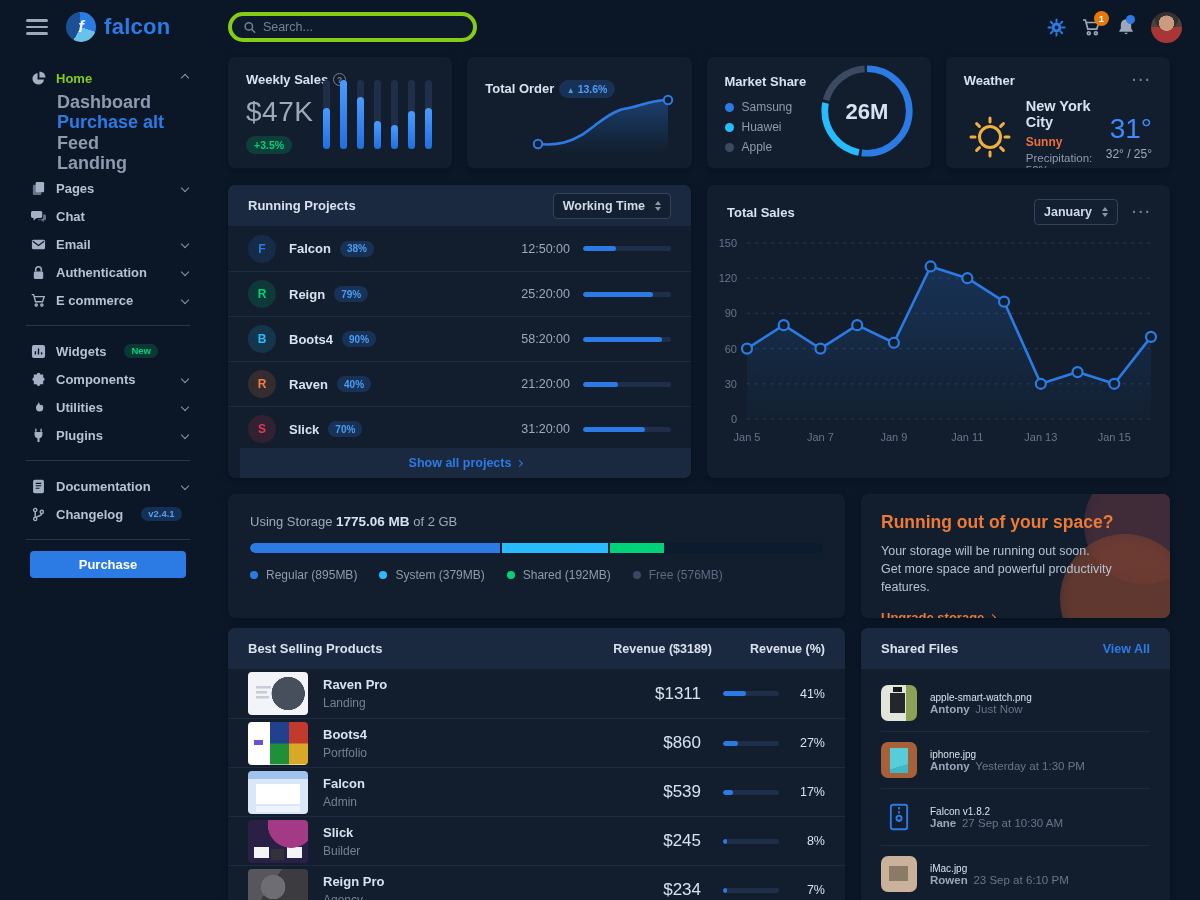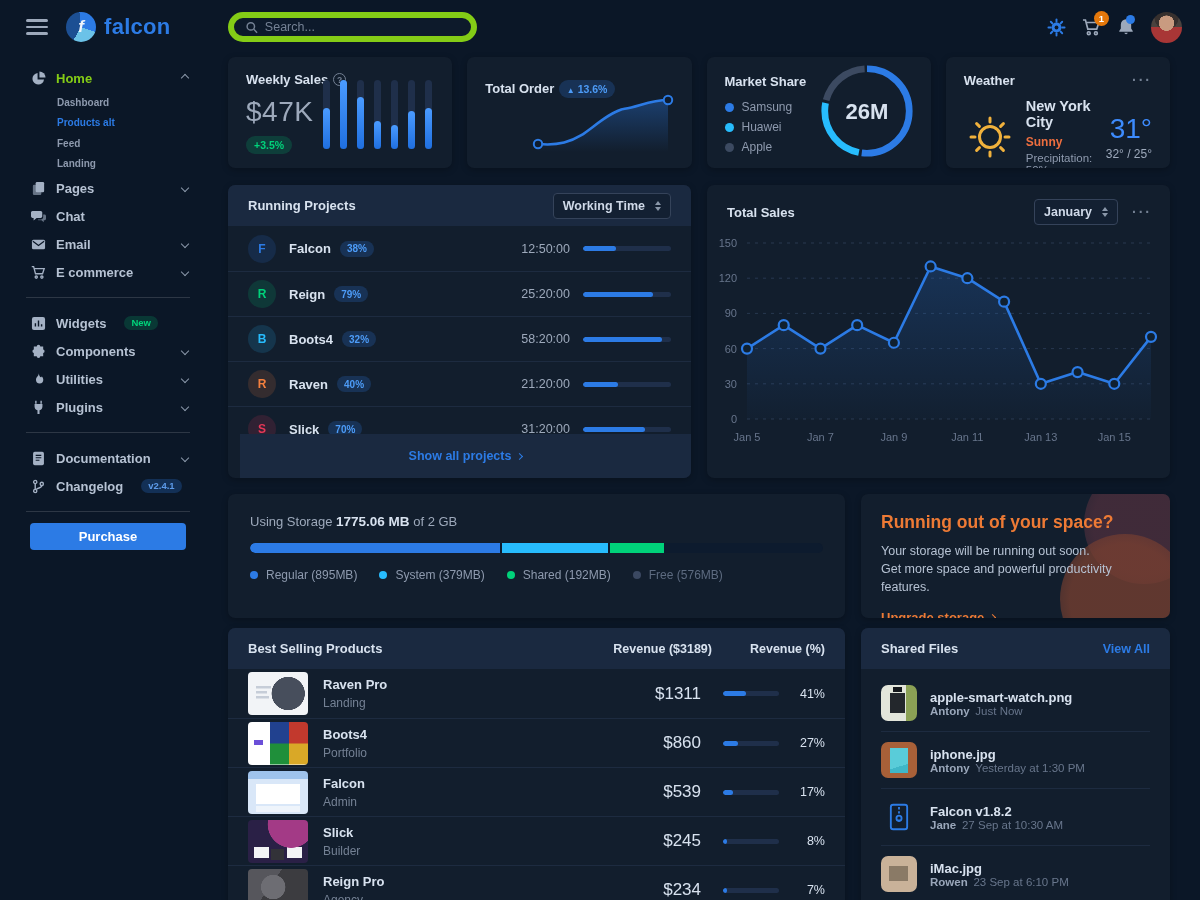--- a/index.html
+++ b/index.html
@@ -11,21 +11,21 @@
     display:flex; align-items:center; }
   .hamburger { margin-left:26px; width:22px; cursor:pointer; }
   .hamburger span { display:block; height:2.5px; background:#9da9bb; border-radius:2px; margin:4px 0; }
   .brand { display:flex; align-items:center; gap:8px; margin-left:18px; cursor:pointer; }
   .logo-mark { width:30px; height:30px; border-radius:50%; position:relative;
     background:conic-gradient(from 210deg,#1c4f93 0 40%,#2c7be5 40% 72%,#6bc2e8 72% 100%);
     display:flex; align-items:center; justify-content:center;
     color:#eef5fc; font-weight:bold; font-size:17px; font-style:italic; }
   .logo-text { color:#2c7be5; font-size:22px; font-weight:bold; letter-spacing:.3px; }
   .search { position:absolute; left:228px; top:12px; width:249px; height:30px;
-    border:6px solid #84cc16; border-radius:15px; background:#0d1a2b;
+    border:4px solid #84cc16; border-radius:15px; background:#0d1a2b;
     display:flex; align-items:center; padding:0 12px; gap:7px; }
   .search input { background:transparent; border:none; outline:none; color:#9da9bb;
     font-size:12.5px; width:100%; font-family:inherit; }
   .search input::placeholder { color:#748194; }
   .nav-right { position:absolute; right:18px; top:0; height:54px; display:flex; align-items:center; gap:16px; }
   .nav-ic { position:relative; cursor:pointer; display:flex; align-items:center; }
   .cart-badge { position:absolute; top:-7px; right:-8px; min-width:15px; height:15px; border-radius:50%;
     background:#e5780b; color:#fff; font-size:9.5px; font-weight:bold;
     display:flex; align-items:center; justify-content:center; }
   .bell-dot { position:absolute; top:-3px; right:0; width:9px; height:9px; border-radius:50%; background:#2c7be5; }
@@ -39,21 +39,21 @@
   
   .sidebar { position:absolute; left:0; top:54px; width:216px; padding:10px 0 0 30px; }
   .side-item { display:flex; align-items:center; gap:10px; height:28px; cursor:pointer;
     font-size:13px; font-weight:bold; color:#b6c2d3; padding-right:26px; position:relative; }
   .side-item .ic { width:16px; display:flex; justify-content:center; color:#a4b1c4; }
   .side-item .chev { position:absolute; right:28px; }
   .chev { width:6px; height:6px; border-right:1.5px solid #8a97a9; border-bottom:1.5px solid #8a97a9; display:inline-block; }
   .chev.down { transform:rotate(45deg); }
   .chev.up { transform:rotate(-135deg); }
   .side-child { height:20.5px; display:flex; align-items:center; padding-left:27px;
-    font-size:10px; font-weight:bold; color:#8e9aae; cursor:pointer; }
+    font-size:18px; font-weight:bold; color:#8e9aae; cursor:pointer; }
   .side-child.active { color:#2c7be5; }
   .side-divider { border:none; border-top:1px solid rgba(255,255,255,.14); margin:11px 26px 11px -4px; }
   .badge { border-radius:10px; font-size:9.5px; font-weight:bold; padding:2.5px 7px; line-height:1; }
   .badge-soft-success { background:rgba(0,210,122,.18); color:#00d27a; }
   .badge-soft-primary { background:rgba(44,123,229,.25); color:#5d9bea; }
   .purchase-btn { display:block; width:156px; height:27px; margin-top:2px; border:none; border-radius:4px;
     background:#2c7be5; color:#fff; font-size:13px; font-weight:bold; cursor:pointer; font-family:inherit; }
 
   
   main { position:absolute; left:228px; top:54px; width:942px; }
@@ -105,21 +105,21 @@
   
   #projects-rows .prow { height:45px; display:flex; align-items:center; padding:0 20px; border-top:1px solid #1d2b40; }
   #projects-rows .prow:first-child { border-top:none; }
   .pavatar { width:28px; height:28px; border-radius:50%; display:flex; align-items:center; justify-content:center;
     font-size:12px; font-weight:bold; margin-right:13px; flex:none; }
   .pname { font-size:13px; font-weight:bold; color:#d8e2ef; margin-right:9px; }
   .ppct { background:rgba(44,123,229,.22); color:#4d9cf8; border-radius:9px; font-size:10px; font-weight:bold; padding:2.5px 7px; }
   .ptime { margin-left:auto; font-size:12.5px; color:#9da9bb; margin-right:13px; }
   .pbar { width:88px; height:5px; border-radius:3px; background:#1f2f4a; overflow:hidden; flex:none; }
   .pbar i { display:block; height:100%; border-radius:3px; background:#2c7be5; }
-  .card-footer { position:absolute; left:12px; right:0; bottom:0; height:44px; background:#1a2940;
+  .card-footer { position:absolute; left:12px; right:0; bottom:0; height:30px; background:#1a2940;
     display:flex; align-items:center; justify-content:center; gap:6px; cursor:pointer; }
   .link { color:#2c7be5; font-size:12.5px; font-weight:bold; }
   .chev-link { width:5px; height:5px; border-right:1.6px solid #2c7be5; border-top:1.6px solid #2c7be5; transform:rotate(45deg); margin-top:1px; }
 
   
   .sales-head { display:flex; align-items:center; padding:14px 18px 0 20px; gap:14px; }
   #sales-chart { display:block; margin-top:2px; }
 
   
   .storage { padding:20px 22px; }
@@ -181,21 +181,21 @@
   .fthumb { width:36px; height:36px; border-radius:7px; flex:none; background-repeat:no-repeat; }
   .fthumb-watch { background-color:#e2e5da;
     background-image:linear-gradient(#8ba155 0 0),linear-gradient(#23272c 0 0),linear-gradient(#15181c 0 0);
     background-size:11px 100%,15px 20px,9px 5px; background-position:25px 0,9px 8px,12px 2px; }
   .fthumb-iphone { background-color:#a86038;
     background-image:linear-gradient(163deg,#59ccd9 0 70%,#3fb7c8 70%); background-size:18px 25px; background-position:9px 6px; }
   .fthumb-file { display:flex; align-items:center; justify-content:center; background:transparent; }
   .fthumb-imac { background-color:#c9b299;
     background-image:linear-gradient(#8a7a66 0 0),linear-gradient(#3b4046 0 0);
     background-size:19px 15px,11px 9px; background-position:8px 10px,12px 13px; }
-  .f-name { font-size:13px; font-weight:bold; color:#d8e2ef; }
+  .f-name { font-size:10px; font-weight:normal; color:#d8e2ef; }
   .f-sub { font-size:11.5px; margin-top:0; }
   .f-author { color:#9aa7ba; font-weight:bold; }
   .f-time { color:#68768c; }
 </style>
 </head>
 <body>
 
 <header class="navbar">
   <div class="hamburger">
       <span></span>
@@ -255,21 +255,21 @@
         <span class="ic">
           <svg width="15" height="15" viewBox="0 0 16 16" fill="currentColor">
             <path d="M7 2.1A6.2 6.2 0 1 0 13.9 9H7z"></path>
             <path d="M9 .5A6.5 6.5 0 0 1 15.5 7H9z"></path>
           </svg>
         </span>
         <span>Home</span>
         <i class="chev up"></i>
       </div>
       <div class="side-child">Dashboard</div>
-      <div class="side-child active">Products alt</div>
+      <div class="side-child active">Purchase alt</div>
       <div class="side-child">Feed</div>
       <div class="side-child">Landing</div>
       <div class="side-item">
         <span class="ic">
           <svg width="15" height="15" viewBox="0 0 16 16" fill="currentColor">
             <rect x="5" y="1" width="9" height="11" rx="1.4"></rect>
             <rect x="2" y="4" width="9" height="11" rx="1.4" opacity=".6"></rect>
           </svg>
         </span>
         <span>Pages</span>
@@ -285,20 +285,30 @@
         <span>Chat</span>
       </div>
       <div class="side-item">
         <span class="ic">
           <svg width="15" height="15" viewBox="0 0 16 16" fill="currentColor">
             <rect x="1" y="3" width="14" height="10" rx="1.6"></rect>
             <path d="M2 4.5 8 9l6-4.5" fill="none" stroke="#0b1727" stroke-width="1.3"></path>
           </svg>
         </span>
         <span>Email</span>
+        <i class="chev down"></i>
+      </div>
+      <div class="side-item">
+        <span class="ic">
+          <svg width="15" height="15" viewBox="0 0 16 16" fill="currentColor">
+            <path d="M5 7V4.9a3 3 0 0 1 6 0V7" fill="none" stroke="currentColor" stroke-width="1.6"></path>
+            <rect x="3" y="7" width="10" height="8" rx="1.5"></rect>
+          </svg>
+        </span>
+        <span>Authentication</span>
         <i class="chev down"></i>
       </div>
       <div class="side-item">
         <span class="ic">
           <svg width="15" height="15" viewBox="0 0 16 16" fill="none" stroke="currentColor" stroke-width="1.4">
             <path d="M.8 1.7h2l2 7.6h7.5l1.8-5.5H3.4"></path>
             <circle cx="5.6" cy="12.9" r="1.2"></circle>
             <circle cx="11.6" cy="12.9" r="1.2"></circle>
           </svg>
         </span>
@@ -498,21 +508,21 @@
             <span class="pname">Reign</span>
             <span class="ppct">79%</span>
             <span class="ptime">25:20:00</span>
             <div class="pbar">
               <i style="width: 79%;"></i>
             </div>
           </div>
           <div class="prow">
             <div class="pavatar" style="color: rgb(39, 188, 253); background: rgba(39, 188, 253, 0.15);">B</div>
             <span class="pname">Boots4</span>
-            <span class="ppct">32%</span>
+            <span class="ppct">90%</span>
             <span class="ptime">58:20:00</span>
             <div class="pbar">
               <i style="width: 90%;"></i>
             </div>
           </div>
           <div class="prow">
             <div class="pavatar" style="color: rgb(245, 128, 62); background: rgba(245, 128, 62, 0.15);">R</div>
             <span class="pname">Raven</span>
             <span class="ppct">40%</span>
             <span class="ptime">21:20:00</span>

